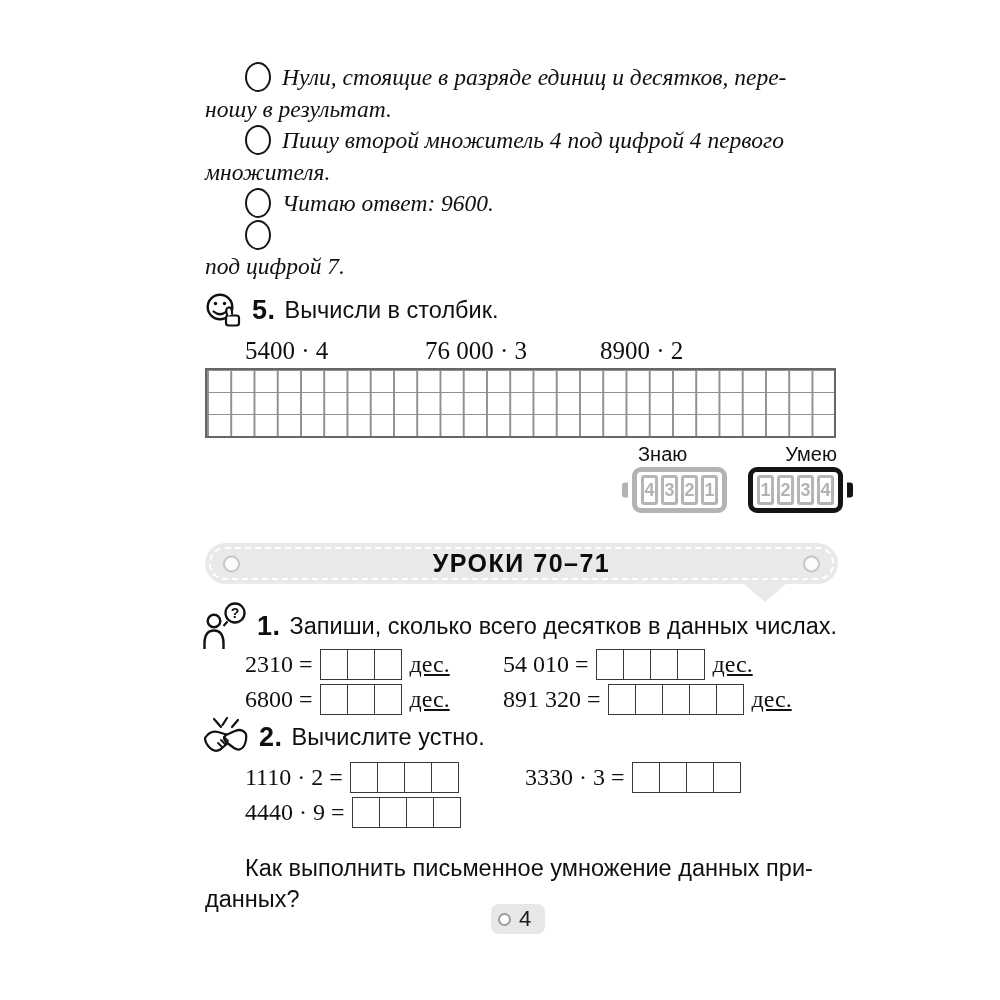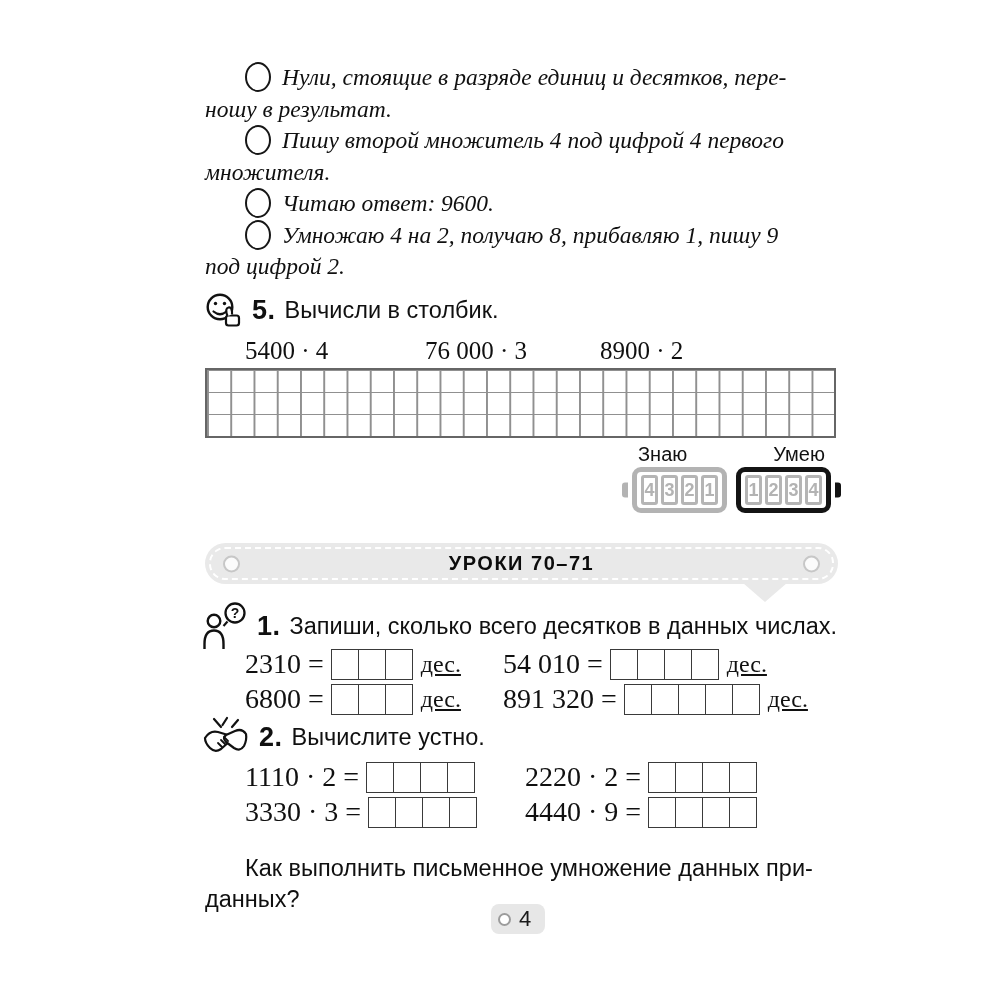--- a/index.html
+++ b/index.html
@@ -39,21 +39,21 @@
   .calc-grid {
     position:absolute; left:205px; top:368px; width:631px; height:70px;
     box-sizing:border-box; border:2px solid #666666; background-color:#fff;
     background-image:
       linear-gradient(to right,#909090 1.5px,transparent 1.5px),
       linear-gradient(to bottom,#909090 1.5px,transparent 1.5px);
     background-size:23.25px 22px;
   }
 
   
-  .progress { position:absolute; left:632px; top:444px; display:flex; gap:9px; }
+  .progress { position:absolute; left:632px; top:444px; display:flex; gap:21px; }
   .pgroup { display:flex; flex-direction:column; }
   .plabel { font-size:20px; line-height:20px; margin-bottom:3px; color:#111; }
   .know-label { margin-left:6px; }
   .can-label  { align-self:flex-end; margin-right:6px; }
   .battery {
     position:relative; display:flex; gap:3px; padding:3px 4px;
     border-radius:9px; background:#fff;
   }
   .battery.know { border:5px solid #b3b3b3; }
   .battery.can  { border:5px solid #141414; }
@@ -68,31 +68,31 @@
 
   
   .banner { position:absolute; left:205px; top:543px; width:633px; height:41px;
             background:#e9e9e9; border-radius:21px; }
   .banner-dash { position:absolute; left:4px; right:4px; top:4px; bottom:4px;
                  border:2.5px dashed #ffffff; border-radius:16px; }
   .grommet { position:absolute; width:13px; height:13px; border:2.5px solid #c7c7c7;
              border-radius:50%; background:#fbfbfb; top:50%; transform:translateY(-50%); }
   .grommet.left { left:18px; } .grommet.right { right:18px; }
   .banner-title { position:absolute; width:100%; text-align:center; line-height:41px;
-                  font-size:20px; font-weight:800; letter-spacing:1.5px; color:#0c0c0c; }
+                  font-size:25px; font-weight:800; letter-spacing:1.5px; color:#0c0c0c; }
   .banner-tail { position:absolute; left:538px; top:40px; width:0; height:0;
                  border-left:22px solid transparent; border-right:22px solid transparent;
                  border-top:19px solid #e9e9e9; }
 
   
   .eq-grid { position:absolute; display:grid; row-gap:3px; }
   #eq1 { left:245px; top:648px; grid-template-columns:258px auto; }
   #eq2 { left:245px; top:761px; grid-template-columns:280px auto; }
   .eq-item { display:flex; align-items:center; height:32px; }
-  .expr { font-family:"Liberation Serif","DejaVu Serif",serif; font-size:28px;
+  .expr { font-family:"Liberation Serif","DejaVu Serif",serif; font-size:24px;
           margin-right:7px; white-space:nowrap; }
   .abox { display:flex; border:1.7px solid #3a3a3a; background:#fff; }
   .abox-cell { width:26px; height:29px; border-left:1.7px solid #3a3a3a; }
   .abox-cell:first-child { border-left:none; }
   .suffix { font-family:"Liberation Serif","DejaVu Serif",serif; font-size:24px; margin-left:8px;text-decoration:underline; }
 
   
   .question { position:absolute; left:205px; top:829px; font-size:23.5px;
               line-height:31px; text-indent:40px; white-space:nowrap; }
 
@@ -102,21 +102,21 @@
   .badge-ring { width:9px; height:9px; border:2px solid #9c9c9c; border-radius:50%; background:#fff; }
   .badge-num { font-size:22px; color:#1a1a1a; }
 </style>
 </head>
 <body>
 
 <div class="bullets">
   <p><span class="bullet-circle"></span><span>Нули, стоящие в разряде единиц и десятков, пере-</span><br><span>ношу в результат.</span></p>
   <p><span class="bullet-circle"></span><span>Пишу второй множитель 4 под цифрой 4 первого</span><br><span>множителя.</span></p>
   <p><span class="bullet-circle"></span><span>Читаю ответ: 9600.</span></p>
-  <p><span class="bullet-circle"></span><span>Умножаю 4 на 2, получаю 8, прибавляю 1, пишу 9</span><br><span>под цифрой 2.</span></p>
+  <p><span class="bullet-circle"></span><br><span>под цифрой 7.</span></p>
 </div>
 
 <div class="task-head" id="task5-head">
   <span class="task-icon">
     <svg width="40" height="37" viewBox="0 0 40 37">
       <circle cx="17" cy="15" r="12.3" fill="none" stroke="#111" stroke-width="2.4"></circle>
       <circle cx="12.5" cy="11.5" r="1.7" fill="#111"></circle>
       <circle cx="21.5" cy="11.5" r="1.7" fill="#111"></circle>
       <path d="M10.5 19.5 Q17 25 23.5 19.5" fill="none" stroke="#111" stroke-width="2.2" stroke-linecap="round"></path>
       <rect x="23" y="23.5" width="13" height="10" rx="2.5" fill="#fff" stroke="#111" stroke-width="2.2"></rect>
@@ -241,29 +241,20 @@
   <div class="eq-item">
     <span class="expr">1110 · 2 =</span>
     <div class="abox">
         <div class="abox-cell"></div>
         <div class="abox-cell"></div>
         <div class="abox-cell"></div>
         <div class="abox-cell"></div>
       </div>
   </div>
   <div class="eq-item">
-    <span class="expr">2220 · 2 =</span>
-    <div class="abox">
-        <div class="abox-cell"></div>
-        <div class="abox-cell"></div>
-        <div class="abox-cell"></div>
-        <div class="abox-cell"></div>
-      </div>
-  </div>
-  <div class="eq-item">
     <span class="expr">3330 · 3 =</span>
     <div class="abox">
         <div class="abox-cell"></div>
         <div class="abox-cell"></div>
         <div class="abox-cell"></div>
         <div class="abox-cell"></div>
       </div>
   </div>
   <div class="eq-item">
     <span class="expr">4440 · 9 =</span>

